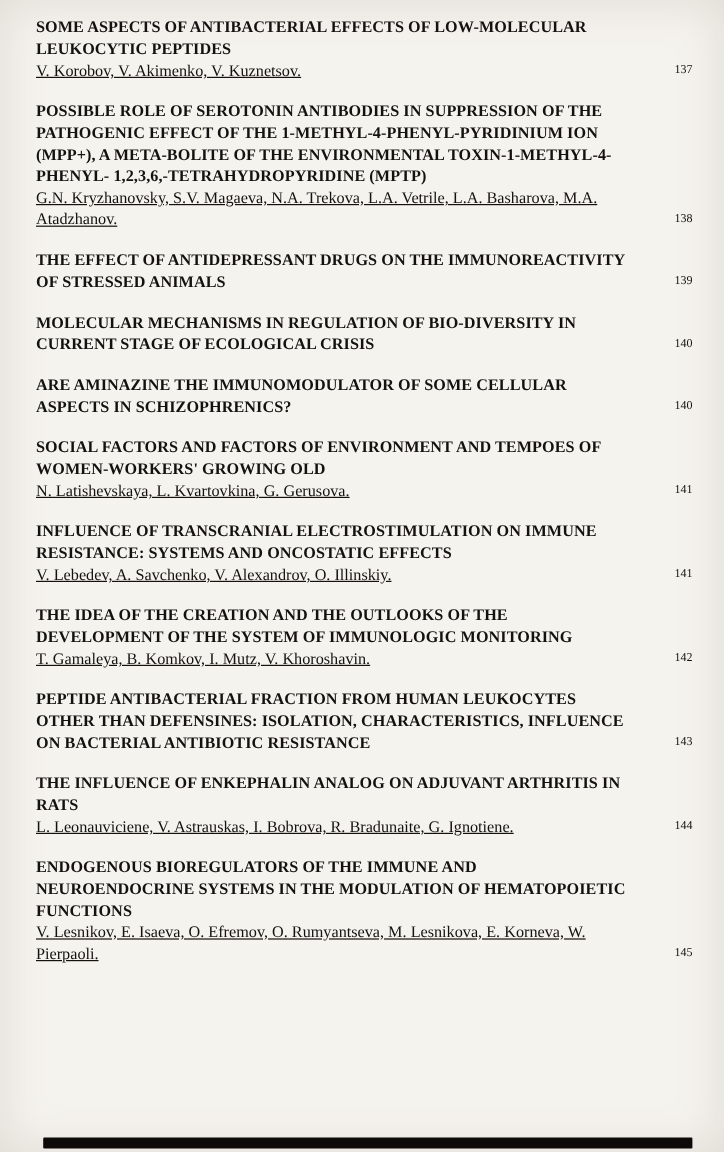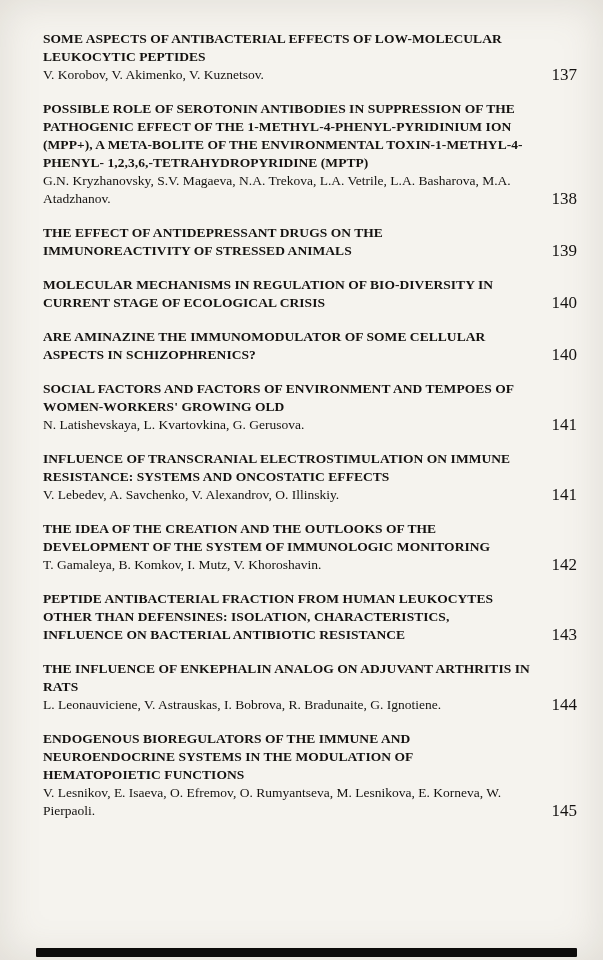--- a/index.html
+++ b/index.html
@@ -10,47 +10,47 @@
     width: 603px;
     height: 960px;
     background: #f5f3ee;
     font-family: "Liberation Serif", serif;
     color: #141210;
     position: relative;
     overflow: hidden;
     box-shadow: inset 0 0 40px rgba(120,110,95,0.18);
   }
   .toc-page {
-    padding: 30px 26px 0 30px;
-    margin-left: 13px;
+    padding: 14px 26px 0 30px;
   }
   .toc-entry {
     display: flex;
     align-items: flex-end;
     margin-bottom: 16px;
   }
   .entry-text {
     flex: 1;
     padding-right: 12px;
   }
   .entry-title {
     font-weight: bold;
     font-size: 13.5px;
     line-height: 18px;
     letter-spacing: 0.05px;
   }
   .entry-authors {
     font-size: 13.5px;
     line-height: 18px;
+    text-decoration: underline;
   }
   .page-num {
     width: 34px;
     flex: 0 0 34px;
     text-align: right;
-    font-size: 17px;
+    font-size: 10px;
     line-height: 18px;
   }
   .scan-bar {
     position: absolute;
     left: 36px;
     right: 26px;
     bottom: 3px;
     height: 9px;
     background: #0c0b0a;
     border-radius: 1px;

